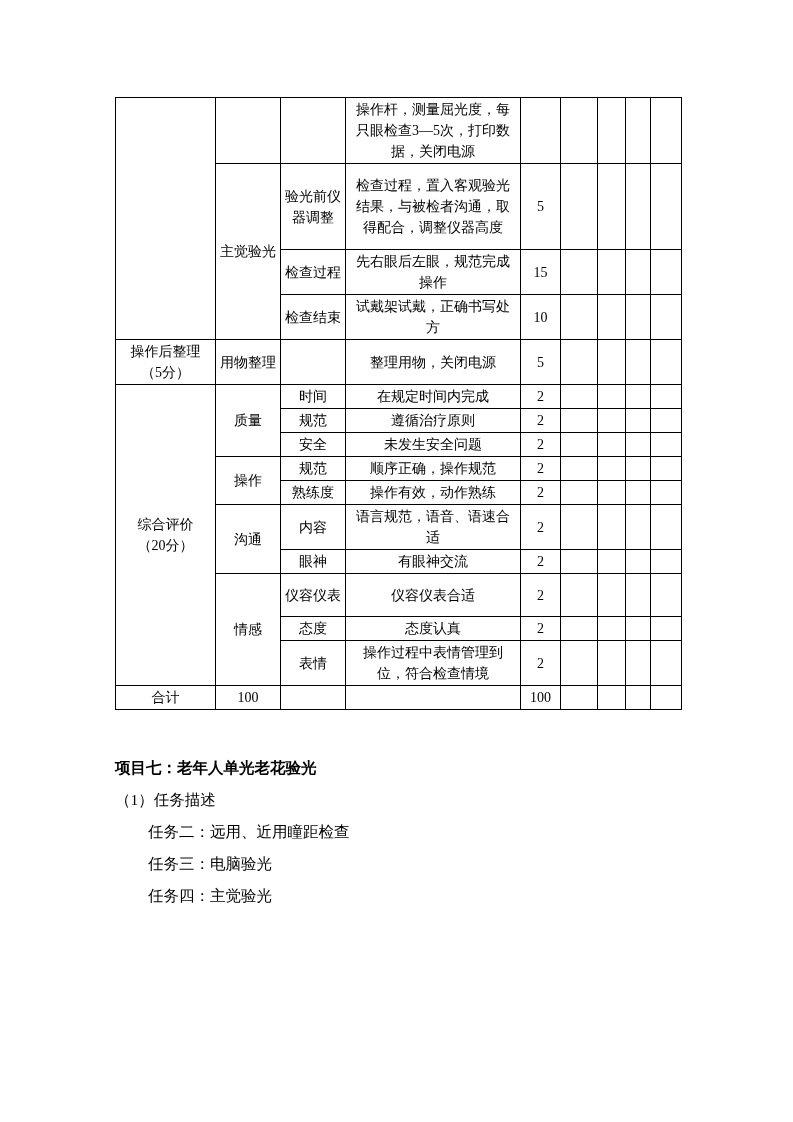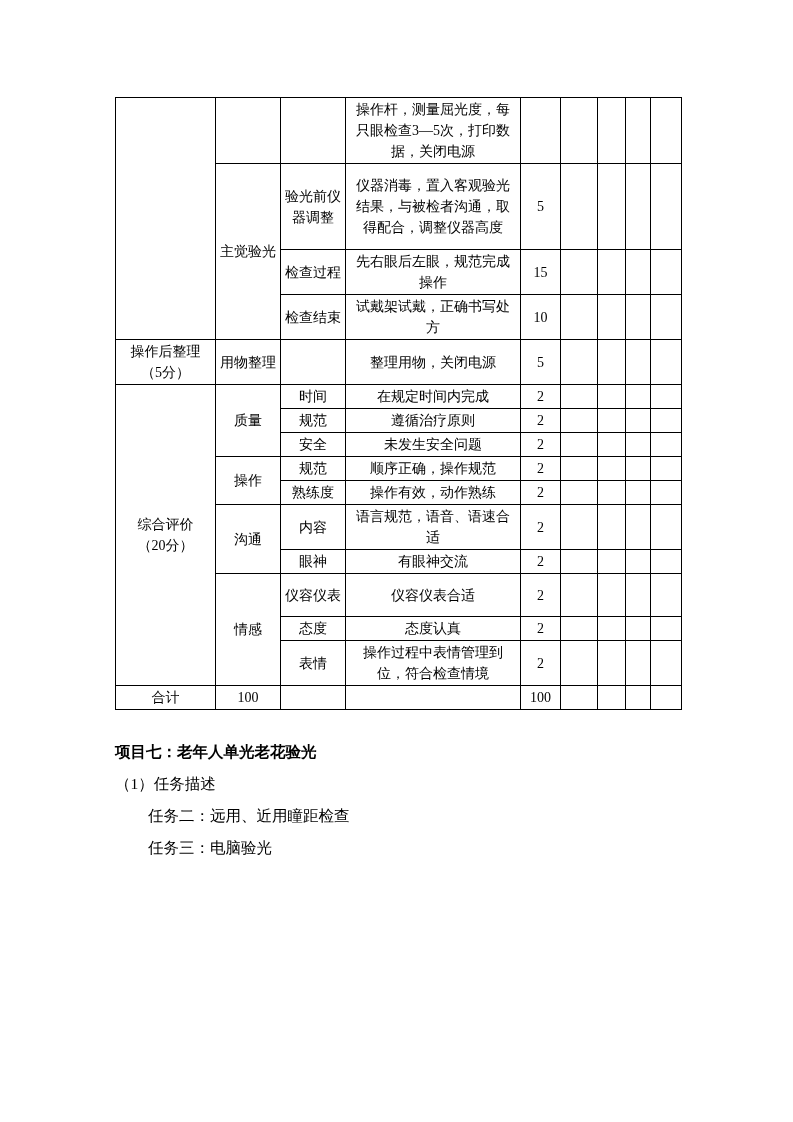--- a/index.html
+++ b/index.html
@@ -33,21 +33,21 @@
     overflow: hidden;
     word-break: break-all;
   }
   td.prewrap { white-space: pre-line; }
   tr.h61  { height: 61px; }
   tr.h86  { height: 86px; }
   tr.h43  { height: 43px; }
   tr.h41  { height: 41px; }
   tr.h21  { height: 21px; }
   tr.h23  { height: 23px; }
-  .textblock { margin-top: 26px; font-size: 15.5px; line-height: 32px; }
+  .textblock { margin-top: 42px; font-size: 15.5px; line-height: 32px; }
   .line { margin: 0; }
   .heading { font-weight: bold; }
   .para { text-align: justify; text-indent: 33px; }
   .task { padding-left: 33px; }
 </style>
 </head>
 <body>
 
 <div class="page">
   <div class="content">
@@ -72,21 +72,21 @@
           <td>操作杆，测量屈光度，每只眼检查3—5次，打印数据，关闭电源</td>
           <td></td>
           <td></td>
           <td></td>
           <td></td>
           <td></td>
         </tr>
         <tr class="h86">
           <td rowspan="3">主觉验光</td>
           <td>验光前仪器调整</td>
-          <td>仪器消毒，置入客观验光结果，与被检者沟通，取得配合，调整仪器高度</td>
+          <td>检查过程，置入客观验光结果，与被检者沟通，取得配合，调整仪器高度</td>
           <td>5</td>
           <td></td>
           <td></td>
           <td></td>
           <td></td>
         </tr>
         <tr class="h43">
           <td>检查过程</td>
           <td>先右眼后左眼，规范完成操作</td>
           <td>15</td>
@@ -224,16 +224,17 @@
           <td></td>
         </tr>
       </tbody>
     </table>
 
     <div class="textblock">
       <p class="line heading">项目七：老年人单光老花验光</p>
       <p class="line">（1）任务描述</p>
       <p class="line task">任务二：远用、近用瞳距检查</p>
       <p class="line task">任务三：电脑验光</p>
+      <p class="line task">任务四：主觉验光</p>
     </div>
 
   </div>
 </div>
 
 </body></html>

